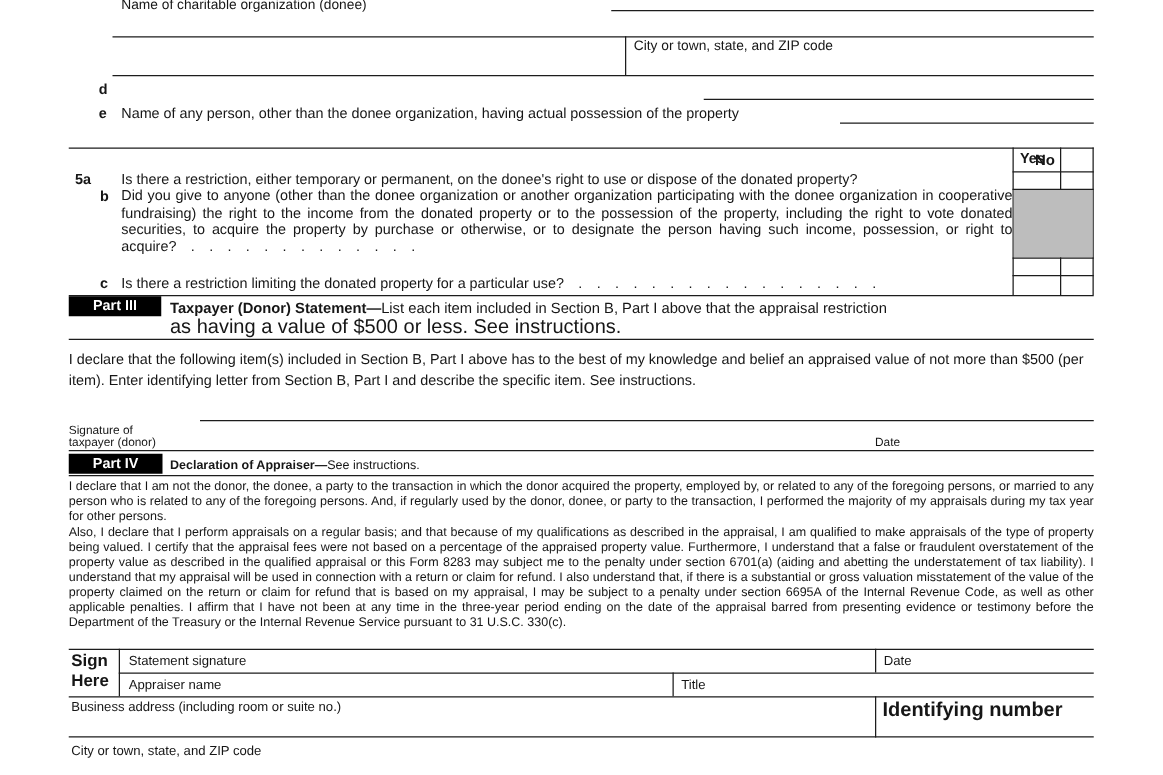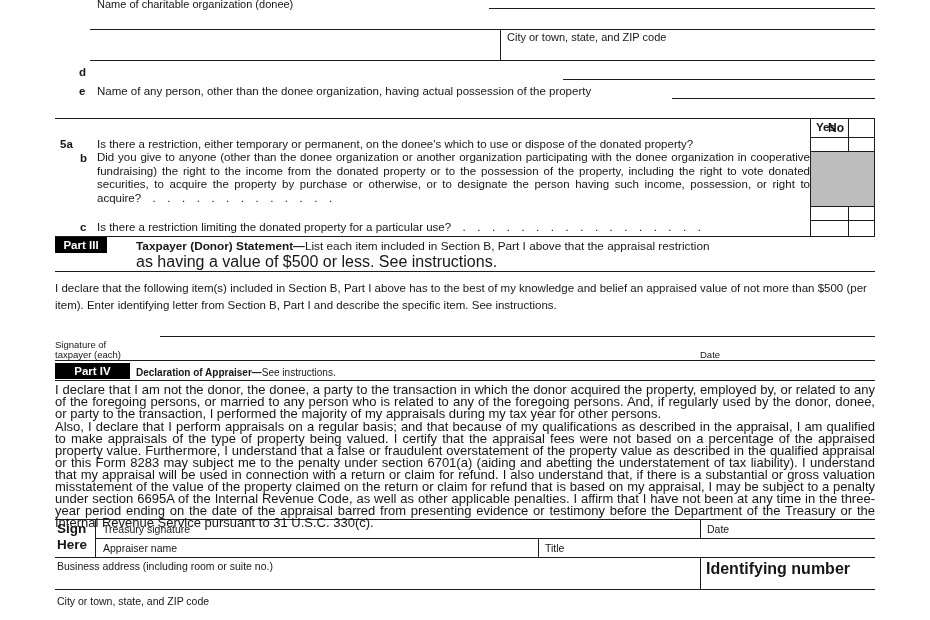--- a/index.html
+++ b/index.html
@@ -7,21 +7,21 @@
         font-family:"Liberation Sans","DejaVu Sans",sans-serif;overflow:hidden}
   .abs{position:absolute}
   .t{white-space:nowrap}
   .b{font-weight:bold}
   .hl{position:absolute;height:1px;background:#1c1c1c}
   .vl{position:absolute;width:1px;background:#1c1c1c}
   .jt{text-align:justify}
   .part-tag{position:absolute;background:#000;color:#fff;font-weight:bold;
             font-size:11.5px;text-align:center}
   .gray{position:absolute;background:#bdbdbd}
-  .small{font-size:13px;line-height:12px}
+  .small{font-size:10px;line-height:12px}
 </style>
 </head>
 <body>
 
 <div class="page">
 
   <div class="abs t" style="left:97px;top:-2px;font-size:11px">Name of charitable organization (donee)</div>
   <div class="hl" style="left:489px;top:8px;width:386px"></div>
 
   <div class="hl" style="left:90px;top:29px;width:785px"></div>
@@ -40,70 +40,70 @@
 
   <div class="hl" style="left:55px;top:118px;width:820px"></div>
   <div class="vl" style="left:810px;top:118px;height:118px"></div>
   <div class="vl" style="left:848px;top:118px;height:118px"></div>
   <div class="vl" style="left:874px;top:118px;height:118px"></div>
   <div class="hl" style="left:810px;top:137px;width:65px"></div>
   <div class="abs t b" style="left:816px;top:121px;font-size:11.5px">Yes</div>
   <div class="abs t b" style="left:828px;top:121px;font-size:12px">No</div>
 
   <div class="abs t b" style="left:60px;top:138px;font-size:11.5px">5a</div>
-  <div class="abs t" style="left:97px;top:138px;font-size:11.5px">Is there a restriction, either temporary or permanent, on the donee's which to use or dispose of the donated property?</div>
+  <div class="abs t" style="left:97px;top:138px;font-size:11.5px">Is there a restriction, either temporary or permanent, on the donee's right to use or dispose of the donated property?</div>
   <div class="abs" style="left:811px;top:138px;width:36px;height:13px"></div>
   <div class="abs" style="left:849px;top:138px;width:25px;height:13px"></div>
 
   <div class="hl" style="left:810px;top:151px;width:65px"></div>
   <div class="gray" style="left:811px;top:152px;width:63px;height:54px"></div>
 
   <div class="abs t b" style="left:80px;top:152px;font-size:11.5px">b</div>
   <div class="abs jt" style="left:97px;top:151px;width:713px;font-size:11.5px;line-height:13.6px">Did you give to anyone (other than the donee organization or another organization participating with the donee organization in cooperative fundraising) the right to the income from the donated property or to the possession of the property, including the right to vote donated securities, to acquire the property by purchase or otherwise, or to designate the person having such income, possession, or right to acquire?  .  .  .  .  .  .  .  .  .  .  .  .  .</div>
   <div class="hl" style="left:810px;top:206px;width:65px"></div>
   <div class="abs" style="left:811px;top:207px;width:36px;height:12px"></div>
   <div class="abs" style="left:849px;top:207px;width:25px;height:12px"></div>
   <div class="hl" style="left:810px;top:220px;width:65px"></div>
 
   <div class="abs t b" style="left:80px;top:221px;font-size:11.5px">c</div>
   <div class="abs t" style="left:97px;top:221px;font-size:11.5px">Is there a restriction limiting the donated property for a particular use?  .  .  .  .  .  .  .  .  .  .  .  .  .  .  .  .  .</div>
   <div class="abs" style="left:811px;top:221px;width:36px;height:14px"></div>
   <div class="abs" style="left:849px;top:221px;width:25px;height:14px"></div>
   <div class="hl" style="left:55px;top:236px;width:820px"></div>
 
-  <div class="part-tag" style="left:55px;top:237px;width:52px;height:16px;line-height:16px">Part III</div>
+  <div class="part-tag" style="left:55px;top:237px;width:74px;height:16px;line-height:16px">Part III</div>
   <div class="abs t" style="left:136px;top:239px;font-size:11.8px">
     <span class="b">Taxpayer (Donor) Statement—</span><span>List each item included in Section B, Part I above that the appraisal restriction</span>
   </div>
   <div class="abs t" style="left:136px;top:253px;font-size:16px">as having a value of $500 or less. See instructions.</div>
   <div class="hl" style="left:55px;top:271px;width:820px"></div>
 
   <div class="abs" style="left:55px;top:280px;width:820px;font-size:11.5px;line-height:16.5px">I declare that the following item(s) included in Section B, Part I above has to the best of my knowledge and belief an appraised value of not more than $500 (per item). Enter identifying letter from Section B, Part I and describe the specific item. See instructions.</div>
 
   <div class="hl" style="left:160px;top:336px;width:715px"></div>
   <div class="abs t" style="left:55px;top:339px;font-size:9.5px">Signature of</div>
-  <div class="abs t" style="left:55px;top:349px;font-size:9.5px">taxpayer (each)</div>
+  <div class="abs t" style="left:55px;top:349px;font-size:9.5px">taxpayer (donor)</div>
   <div class="abs t" style="left:700px;top:349px;font-size:9.5px">Date</div>
   <div class="hl" style="left:55px;top:360px;width:820px"></div>
 
   <div class="part-tag" style="left:55px;top:363px;width:75px;height:16px;line-height:16px">Part IV</div>
   <div class="abs t" style="left:136px;top:367px;font-size:10px">
     <span class="b">Declaration of Appraiser—</span><span>See instructions.</span>
   </div>
   <div class="hl" style="left:55px;top:380px;width:820px"></div>
 
   <div class="abs jt small" style="left:55px;top:384px;width:820px">I declare that I am not the donor, the donee, a party to the transaction in which the donor acquired the property, employed by, or related to any of the foregoing persons, or married to any person who is related to any of the foregoing persons. And, if regularly used by the donor, donee, or party to the transaction, I performed the majority of my appraisals during my tax year for other persons.</div>
   <div class="abs jt small" style="left:55px;top:421px;width:820px">Also, I declare that I perform appraisals on a regular basis; and that because of my qualifications as described in the appraisal, I am qualified to make appraisals of the type of property being valued. I certify that the appraisal fees were not based on a percentage of the appraised property value. Furthermore, I understand that a false or fraudulent overstatement of the property value as described in the qualified appraisal or this Form 8283 may subject me to the penalty under section 6701(a) (aiding and abetting the understatement of tax liability). I understand that my appraisal will be used in connection with a return or claim for refund. I also understand that, if there is a substantial or gross valuation misstatement of the value of the property claimed on the return or claim for refund that is based on my appraisal, I may be subject to a penalty under section 6695A of the Internal Revenue Code, as well as other applicable penalties. I affirm that I have not been at any time in the three-year period ending on the date of the appraisal barred from presenting evidence or testimony before the Department of the Treasury or the Internal Revenue Service pursuant to 31 U.S.C. 330(c).</div>
 
   <div class="hl" style="left:55px;top:519px;width:820px"></div>
   <div class="abs t b" style="left:57px;top:521px;font-size:13.5px">Sign</div>
   <div class="abs t b" style="left:57px;top:537px;font-size:13.5px">Here</div>
   <div class="vl" style="left:95px;top:519px;height:38px"></div>
 
-  <div class="abs t" style="left:103px;top:523px;font-size:10.5px">Treasury signature</div>
+  <div class="abs t" style="left:103px;top:523px;font-size:10.5px">Statement signature</div>
   <div class="abs" style="left:210px;top:521px;width:480px;height:16px"></div>
   <div class="vl" style="left:700px;top:519px;height:19px"></div>
   <div class="abs t" style="left:707px;top:523px;font-size:10.5px">Date</div>
   <div class="abs" style="left:735px;top:521px;width:139px;height:16px"></div>
   <div class="hl" style="left:95px;top:538px;width:780px"></div>
 
   <div class="abs t" style="left:103px;top:542px;font-size:10.5px">Appraiser name</div>
   <div class="abs" style="left:190px;top:540px;width:345px;height:15px"></div>
   <div class="vl" style="left:538px;top:538px;height:19px"></div>
   <div class="abs t" style="left:545px;top:542px;font-size:10.5px">Title</div>

